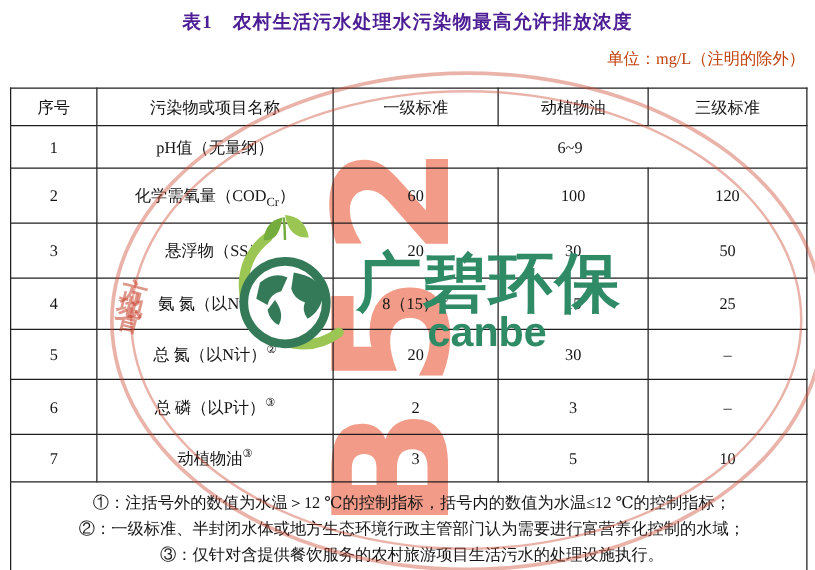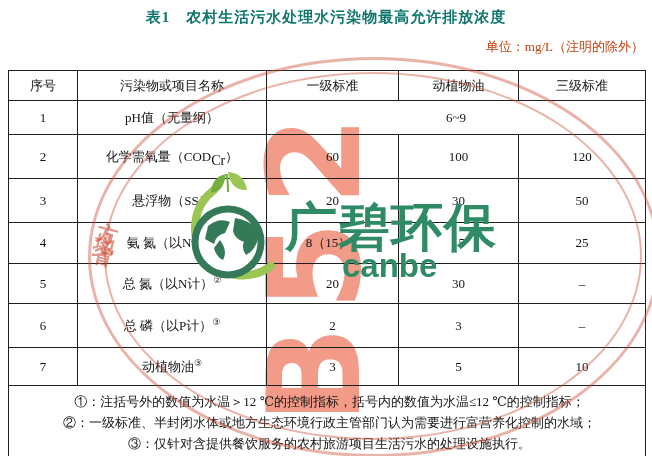--- a/index.html
+++ b/index.html
@@ -1,29 +1,29 @@
 <!DOCTYPE html>
 <html><head>
 <meta charset="utf-8">
 <style>
   html,body { margin:0; padding:0; background:#ffffff; }
   body { font-family:"Liberation Serif","DejaVu Serif",serif; }
   .page { position:relative; width:652px; height:456px; background:#fff; overflow:hidden; }
 
   .doc-title { position:absolute; top:8px; left:0; width:100%; text-align:center;
-    font-size:15px; font-weight:bold; color:#0f766e; letter-spacing:1px; z-index:2; }
+    font-size:15px; font-weight:bold; color:#4c1d95; letter-spacing:1px; z-index:2; }
   .unit-note { position:absolute; top:38px; right:8px; font-size:13px; color:#c2410c; z-index:2; }
 
   table.std { position:absolute; left:8px; top:70px; border-collapse:collapse;
     table-layout:fixed; z-index:2; }
   table.std td, table.std th { border:1.5px solid #1f1f1f; font-size:13px; font-weight:normal;
     text-align:center; vertical-align:middle; color:#141414; padding:0; overflow:hidden; }
   table.std th { font-size:13px; }
   table.std sup { font-size:9px; line-height:0; }
-  table.std sub { font-size:14px; line-height:0; }
+  table.std sub { font-size:10px; line-height:0; }
   td.notes-cell { text-align:center; padding:5px 8px 3px 13px !important;
     font-size:12.5px; line-height:21px; }
   .note-line { white-space:nowrap; }
 
   
   .wm-number { position:absolute; left:135px; top:182px; width:360px; height:160px;
     transform:rotate(-90deg); text-align:center; z-index:1;
     font-family:"DejaVu Sans","Liberation Sans",sans-serif; font-weight:bold;
     font-size:128px; line-height:160px; letter-spacing:16px; color:#f0917c; opacity:0.9; }
 

